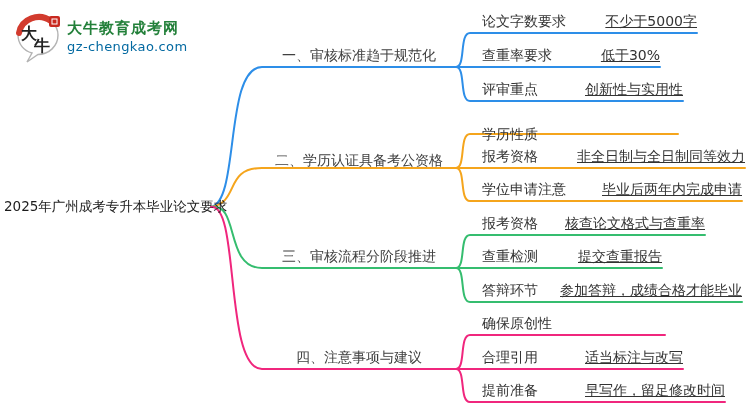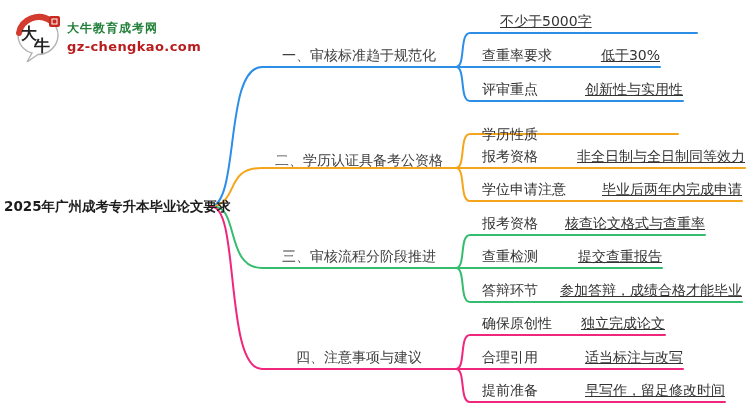--- a/index.html
+++ b/index.html
@@ -5,26 +5,26 @@
   html,body{margin:0;padding:0;background:#fff;}
   .stage{
     position:relative;width:750px;height:410px;background:#ffffff;overflow:hidden;
     font-family:"DejaVu Sans","Liberation Sans",sans-serif;
   }
   #map-lines{position:absolute;left:0;top:0;width:750px;height:410px;}
   
   .logo{position:absolute;left:13px;top:13px;display:flex;align-items:flex-start;}
   .logo-icon{width:50px;height:52px;}
   .logo-text{margin-left:4px;padding-top:4px;}
-  .logo-title{font-size:12px;font-weight:700;color:#23803a;line-height:22px;letter-spacing:1px;}
-  .logo-url{font-size:13px;font-weight:700;color:#b91c1c;line-height:16px;letter-spacing:.4px;}
+  .logo-title{font-size:15px;font-weight:700;color:#23803a;line-height:22px;letter-spacing:1px;}
+  .logo-url{font-size:13px;font-weight:400;color:#0369a1;line-height:16px;letter-spacing:.4px;}
   
   .root{
     position:absolute;left:4px;top:195px;width:194px;height:22px;
-    font-size:13.5px;font-weight:700;color:#1c1c1c;text-align:right;line-height:22px;white-space:nowrap;
+    font-size:13.5px;font-weight:400;color:#1c1c1c;text-align:right;line-height:22px;white-space:nowrap;
   }
   
   .branch-label{
     position:absolute;left:262px;width:194px;height:20px;
     font-size:14px;color:#404040;text-align:center;line-height:20px;white-space:nowrap;
   }
   .b0{top:45px}.b1{top:150px}.b2{top:246px}.b3{top:347px}
   
   .leaf{
     position:absolute;left:482px;height:19px;display:flex;justify-content:space-between;
@@ -72,20 +72,21 @@
   </div>
 
   <div class="root">2025年广州成考专升本毕业论文要求</div>
 
   <div class="branch-label b0">一、审核标准趋于规范化</div>
   <div class="branch-label b1">二、学历认证具备考公资格</div>
   <div class="branch-label b2">三、审核流程分阶段推进</div>
   <div class="branch-label b3">四、注意事项与建议</div>
 
   <div class="leaf r0">
+    <span class="lbl">论文字数要求</span>
     <span class="val">不少于5000字</span>
   </div>
   <div class="leaf r1">
     <span class="lbl">查重率要求</span>
     <span class="val">低于30%</span>
   </div>
   <div class="leaf r2">
     <span class="lbl">评审重点</span>
     <span class="val">创新性与实用性</span>
   </div>
@@ -110,21 +111,20 @@
     <span class="lbl">查重检测</span>
     <span class="val">提交查重报告</span>
   </div>
   <div class="leaf r8">
     <span class="lbl">答辩环节</span>
     <span class="val">参加答辩，成绩合格才能毕业</span>
   </div>
 
   <div class="leaf r9">
     <span class="lbl">确保原创性</span>
-    <span class="val">独立完成论文</span>
   </div>
   <div class="leaf r10">
     <span class="lbl">合理引用</span>
     <span class="val">适当标注与改写</span>
   </div>
   <div class="leaf r11">
     <span class="lbl">提前准备</span>
     <span class="val">早写作，留足修改时间</span>
   </div>
 

